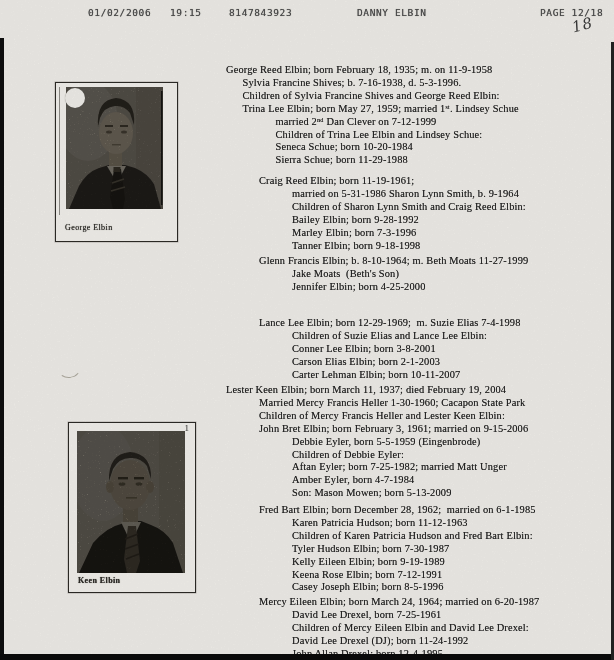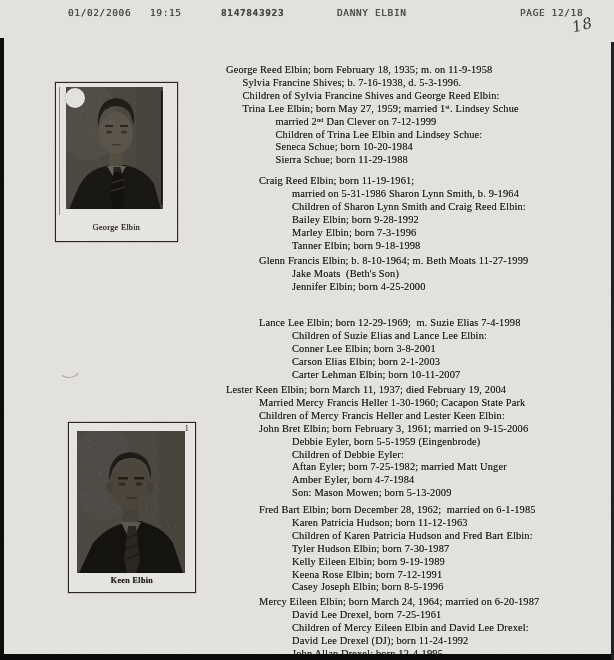--- a/index.html
+++ b/index.html
@@ -7,22 +7,23 @@
     position:relative;width:614px;height:660px;margin:0 auto;
     background:#f3f1ec;overflow:hidden;
     font-family:"Liberation Serif","DejaVu Serif",serif;
   }
   
   .fax-header span{
     position:absolute;top:7px;
     font-family:"DejaVu Sans Mono","Liberation Mono",monospace;
     font-size:9.5px;color:#4d4d4d;letter-spacing:.6px;
     text-shadow:0 0 .7px rgba(70,70,70,.8);
+    margin-left:20px;
   }
-  .fax-date{left:68px;} .fax-time{left:150px;} .fax-number{left:221px;font-weight:bold;}
+  .fax-date{left:68px;} .fax-time{left:150px;} .fax-number{left:209px;}
   .fax-sender{left:337px;} .fax-page{left:520px;}
   .handwritten{
     position:absolute;left:572px;top:16px;
     font-family:"DejaVu Serif",serif;font-style:italic;
     font-size:15px;color:#3a3a3a;transform:rotate(-14deg);
     letter-spacing:1px;
   }
   
   .edge{position:absolute;z-index:4;}
   .edge-left{left:0;top:38px;width:4px;height:622px;background:#0e0e0e;}
@@ -48,21 +49,21 @@
   .frame-george{left:55px;top:82px;width:123px;height:160px;}
   .frame-keen{left:68px;top:422px;width:128px;height:171px;}
   .frame-george .inner-line{
     position:absolute;left:3px;top:4px;width:1px;height:128px;
     background:rgba(60,58,52,.55);
   }
   .photo-frame svg{position:absolute;display:block;}
   .frame-george svg{left:10px;top:4px;}
   .frame-keen svg{left:8px;top:8px;}
   .photo-caption{
-    position:absolute;left:0;bottom:9px;width:100%;text-align:center;
+    position:absolute;left:9px;bottom:9px;width:100%;text-align:left;
     font-size:8px;color:#2e2c28;letter-spacing:.4px;
     text-shadow:0 0 .8px rgba(50,48,44,.9);
   }
   .frame-keen .photo-caption{bottom:7px;font-weight:bold;}
   .corner-mark{
     position:absolute;right:6px;top:0px;font-size:9px;color:#2b2b2b;
     font-family:"Liberation Serif",serif;
   }
   
   .gen-block{

